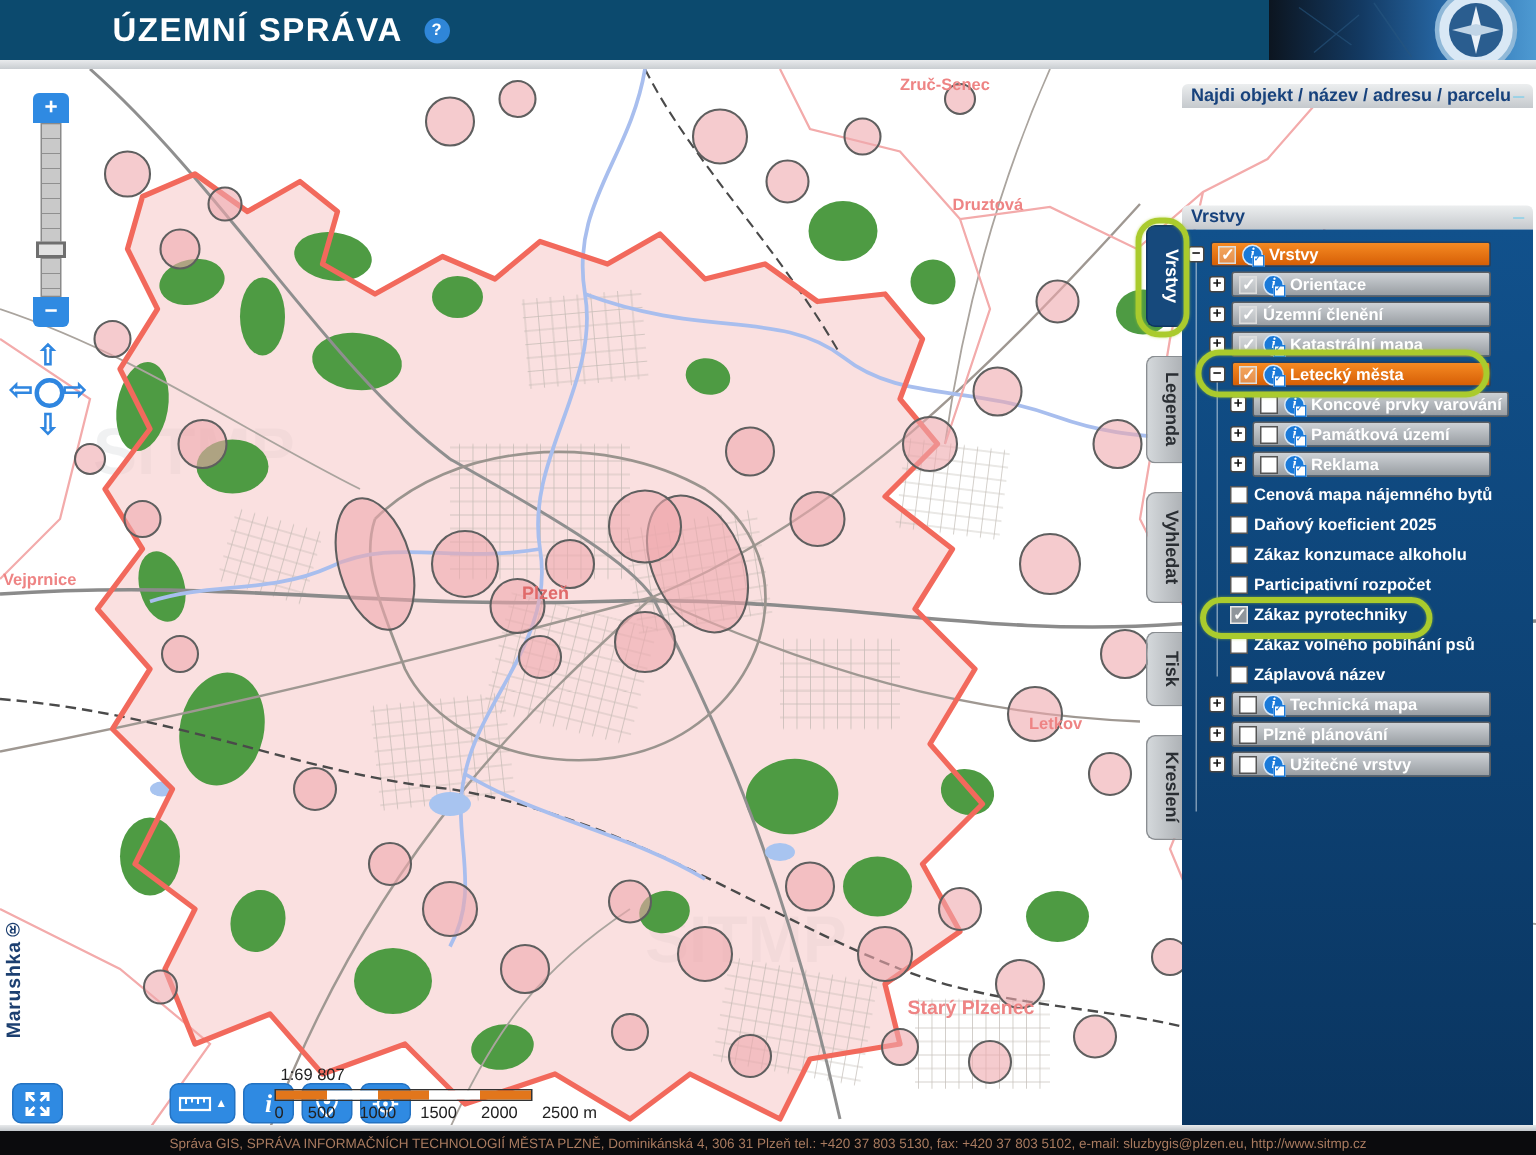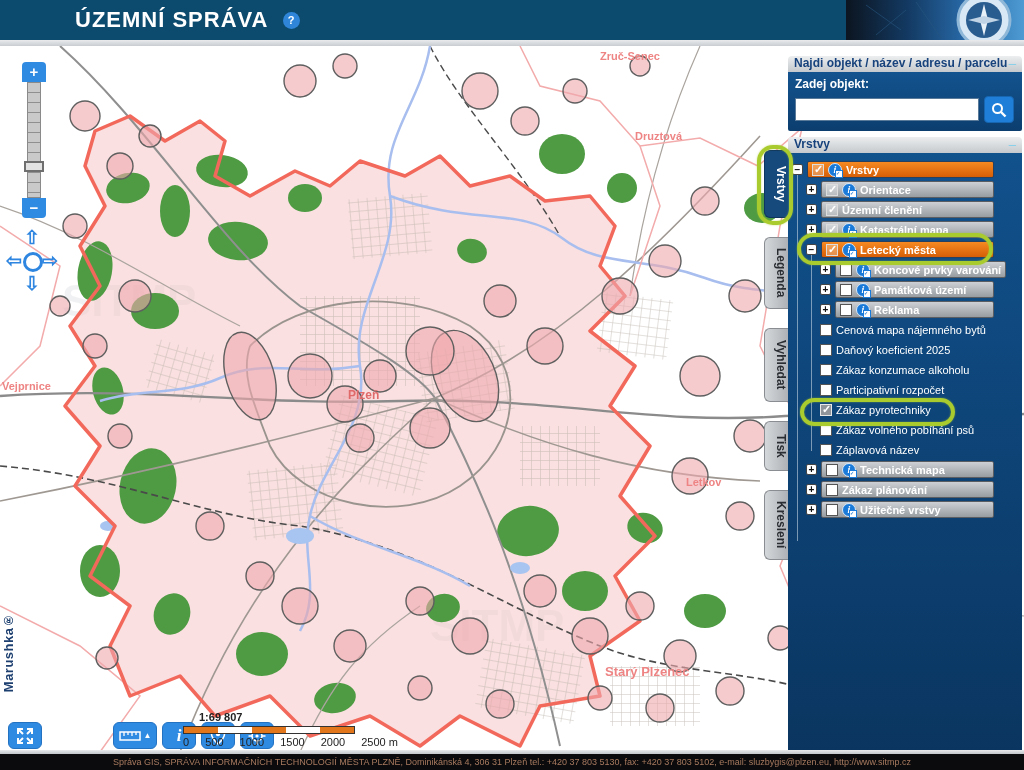--- a/index.html
+++ b/index.html
@@ -39,21 +39,21 @@
   .pan-ctl { position:absolute; left:6px; top:228px; width:54px; height:70px; z-index:30; color:#2f86e0; }
   .pan-ctl span { position:absolute; font-size:19px; font-weight:bold; cursor:pointer; line-height:1; }
   .pan-circle { position:absolute; left:17px; top:24px; width:20px; height:20px; border:3px solid #2f86e0; border-radius:50%; cursor:pointer; }
 
   
   .tool-btn { position:absolute; height:27px; background:#2f8ae2; border:1px solid #2372c2; border-radius:6px; color:#fff; display:flex; align-items:center; justify-content:center; cursor:pointer; z-index:30; }
   .marushka { position:absolute; left:1px; top:612px; width:16px; color:#1c3f70; font-size:13px; font-weight:bold; writing-mode:vertical-rl; transform:rotate(180deg); z-index:30; letter-spacing:0.5px; }
 
   
   .scale-box { position:absolute; left:183px; top:711px; width:215px; z-index:30; font-size:11px; color:#222; }
-  .scale-txt { margin-left:16px;font-weight:bold; }
+  .scale-txt { margin-left:4px; }
   .scale-bar { display:flex; border:1px solid #333; height:8px; margin-top:3px; width:172px; }
   .scale-bar i { flex:1; }
   .scale-labels { display:flex; justify-content:space-between; width:215px; margin-top:2px; font-size:11px; }
 
   
   .panel-title { height:16px; background:linear-gradient(#eceeef,#c5c9cd); border-radius:4px 4px 0 0; display:flex; align-items:flex-start; justify-content:space-between; padding:0 6px; }
   .panel-title .pt-text { color:#17427c; font-size:12px; font-weight:bold; }
   .panel-title .pt-min { color:#47c7f2; font-size:13px; font-weight:bold; cursor:pointer; line-height:6px; }
 
   .search-panel { position:absolute; left:788px; top:56px; width:234px; z-index:35; }
@@ -71,21 +71,21 @@
   .exp { width:11px; height:11px; background:#fff; border:1px solid #444; border-radius:2px; font-size:10px; line-height:9px; text-align:center; color:#111; cursor:pointer; flex:none; font-weight:bold; }
   .cb { width:12px; height:12px; background:#fff; border:1px solid #555; flex:none; cursor:pointer; position:relative; }
   .cb.on { background:#8f959b; border-color:#e8e8e8; }
   .cb.on::after { content:"\2713"; position:absolute; left:1px; top:-2px; color:#fff; font-size:11px; font-weight:bold; }
   .bar .cb.on { background:rgba(255,255,255,0.28); border-color:#ddd; }
   .iico { width:14px; height:14px; border-radius:50%; background:#1a7ad9; border:1px solid #d8e8f8; color:#fff; font-size:10px; font-weight:bold; font-style:italic; font-family:"Liberation Serif",serif; display:flex; align-items:center; justify-content:center; flex:none; position:relative; cursor:pointer; }
   .iico::after { content:"\2713"; position:absolute; right:-2px; bottom:-2px; width:6px; height:6px; background:#fff; border:1px solid #1a7ad9; font-size:5px; line-height:5px; color:#1a7ad9; font-style:normal; font-family:"Liberation Sans",sans-serif; }
   .bar-box { display:flex; align-items:center; gap:4px; height:17px; flex:1; margin-right:28px; padding:0 4px; border:1px solid #5a5e63; border-radius:2px; background:linear-gradient(#cdd1d5,#989da2); }
   .bar-box.orange { background:linear-gradient(#f68a22,#d55e06); border:1px solid #27415f; }
   .t-label { color:#fff; font-size:11px; font-weight:bold; white-space:nowrap; cursor:pointer; }
-  .plain-label { color:#fff; font-size:11px; font-weight:normal; white-space:nowrap; cursor:pointer; }
+  .plain-label { color:#fff; font-size:11px; font-weight:bold; white-space:nowrap; cursor:pointer; }
   .tline { position:absolute; width:1px; background:rgba(215,225,235,0.55); }
 
   
   .vtabs { position:absolute; left:764px; top:150px; width:24px; z-index:36; display:flex; flex-direction:column; gap:19px; }
   .vtab { writing-mode:vertical-rl; text-align:center; font-size:12px; font-weight:bold; border:1px solid #8a8e92; border-right:none; border-radius:6px 0 0 6px; padding:8px 0; background:linear-gradient(90deg,#d4d8db,#aeb2b6); color:#2a2e33; cursor:pointer; }
   .vtab.active { background:#16497c; color:#fff; border-color:#0d3560; }
 
   
   .hl { position:absolute; border:4px solid #aacb2d; border-radius:16px; z-index:50; pointer-events:none; box-shadow:0 0 2px rgba(170,203,45,0.6), inset 0 0 2px rgba(170,203,45,0.6); }
 
@@ -339,32 +339,20 @@
         <span>2000</span>
         <span>2500 m</span>
     </div>
   </div>
 
   <div class="search-panel">
     <div class="panel-title">
       <span class="pt-text">Najdi objekt / název / adresu / parcelu</span>
       <span class="pt-min">_</span>
     </div>
-    <div class="search-body">
-      <div class="search-label">Zadej objekt:</div>
-      <div class="search-row">
-        <input class="search-input" type="text" value="" style="">
-        <div class="search-btn">
-          <svg width="16" height="16" viewBox="0 0 16 16">
-            <circle cx="6.5" cy="6.5" r="4.5" fill="none" stroke="#fff" stroke-width="2"></circle>
-            <path d="M10,10 L14.5,14.5" stroke="#fff" stroke-width="2.4"></path>
-          </svg>
-        </div>
-      </div>
-    </div>
   </div>
 
   <div class="layers-panel">
     <div class="panel-title">
       <span class="pt-text">Vrstvy</span>
       <span class="pt-min">_</span>
     </div>
     <div class="layers-body">
       <div class="tline" style="left:9px; top:18px; height:370px;"></div>
       <div class="tline" style="left:23px; top:98px; height:200px;"></div>
@@ -475,21 +463,21 @@
           <span class="cb"></span>
           <span class="iico">i</span>
           <span class="t-label">Technická mapa</span>
         </div>
       </div>
 
       <div class="trow lvl1 bar">
         <span class="exp">+</span>
         <div class="bar-box">
           <span class="cb"></span>
-          <span class="t-label">Zákaz plánování</span>
+          <span class="t-label">Plzně plánování</span>
         </div>
       </div>
 
       <div class="trow lvl1 bar">
         <span class="exp">+</span>
         <div class="bar-box">
           <span class="cb"></span>
           <span class="iico">i</span>
           <span class="t-label">Užitečné vrstvy</span>
         </div>

